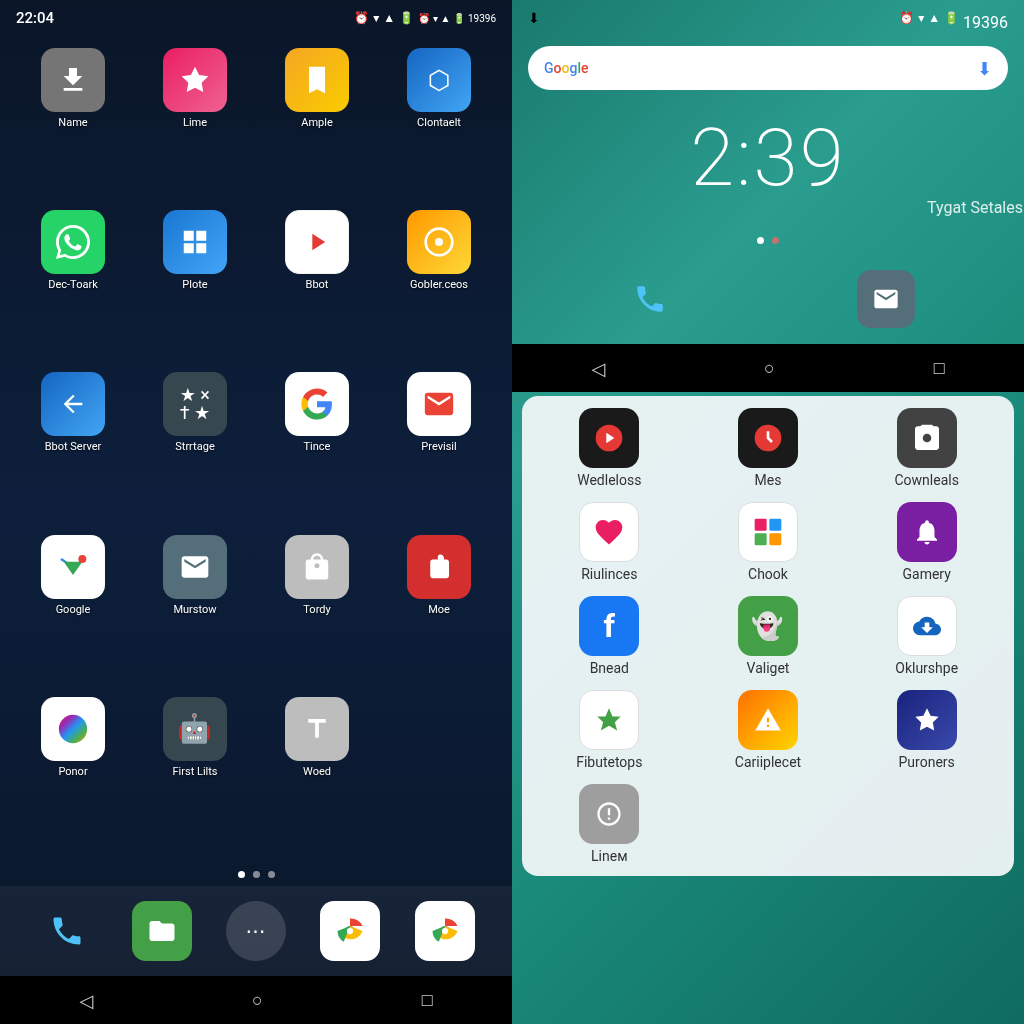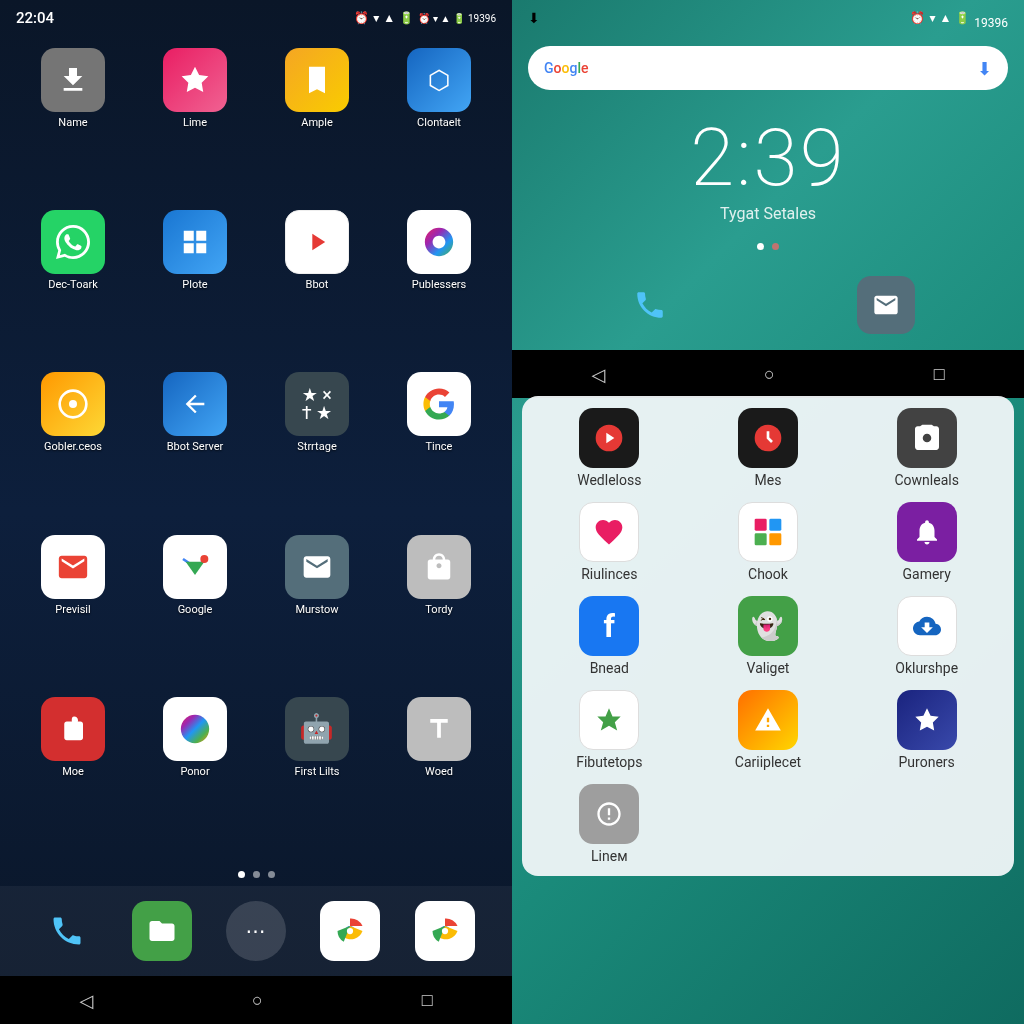--- a/index.html
+++ b/index.html
@@ -173,21 +173,21 @@
     .clock-time {
       font-size: 80px;
       color: white;
       font-weight: 200;
       letter-spacing: 2px;
       line-height: 1;
     }
     .clock-date {
       color: rgba(255,255,255,0.85);
       font-size: 16px;
-      margin-top: 6px;
+      text-align: right;
     }
 
     .right-page-dots {
       display: flex;
       justify-content: center;
       gap: 8px;
       padding: 10px 0;
       flex-shrink: 0;
     }
 
@@ -332,36 +332,20 @@
       </div>
       <span class="app-label">Plote</span>
     </div>
     <div class="app-item">
       <div class="app-icon" style="background:white;border:1px solid #eee;">
         <svg width="28" height="28" viewBox="0 0 24 24" fill="#e53935">
             <path d="M8 5v14l11-7z"></path>
           </svg>
       </div>
       <span class="app-label">Bbot</span>
-    </div>
-    <div class="app-item">
-      <div class="app-icon" style="background:white;">
-        <svg width="34" height="34" viewBox="0 0 24 24">
-            <defs>
-              <linearGradient id="pg1" x1="0%" y1="0%" x2="100%" y2="100%">
-                <stop offset="0%" style="stop-color:#e91e63"></stop>
-                <stop offset="33%" style="stop-color:#9c27b0"></stop>
-                <stop offset="66%" style="stop-color:#2196f3"></stop>
-                <stop offset="100%" style="stop-color:#4caf50"></stop>
-              </linearGradient>
-            </defs>
-            <path d="M12 2C6.48 2 2 6.48 2 12s4.48 10 10 10 10-4.48 10-10S17.52 2 12 2zm0 14.5c-2.49 0-4.5-2.01-4.5-4.5S9.51 7.5 12 7.5s4.5 2.01 4.5 4.5-2.01 4.5-4.5 4.5z" fill="url(#pg1)"></path>
-          </svg>
-      </div>
-      <span class="app-label">Publessers</span>
     </div>
 
     <div class="app-item">
       <div class="app-icon" style="background:linear-gradient(135deg,#ff9800,#fdd835);">
         <svg width="32" height="32" viewBox="0 0 24 24">
             <circle cx="12" cy="12" r="10" fill="none" stroke="white" stroke-width="2"></circle>
             <circle cx="12" cy="12" r="3" fill="white"></circle>
           </svg>
       </div>
       <span class="app-label">Gobler.ceos</span>
@@ -517,21 +501,21 @@
 
 <div class="phone-right">
 
   <div class="status-bar">
     <span class="status-notif">⬇</span>
     <div class="status-icons">
       <span>⏰</span>
       <span>▾</span>
       <span>▲</span>
       <span>🔋</span>
-      <span style="font-size:12px;margin-top:9px;">19396</span>
+      <span style="font-size:16px;margin-top:9px;">19396</span>
     </div>
   </div>
 
   <div class="search-bar">
     <span class="google-logo">
       <span class="google-g">G</span><span class="google-o1">o</span><span class="google-o2">o</span><span class="google-gl">g</span><span class="google-e">l</span><span style="color:#ea4335;">e</span>
     </span>
     <div class="search-bar-spacer"></div>
     <span class="search-mic">⬇</span>
   </div>

